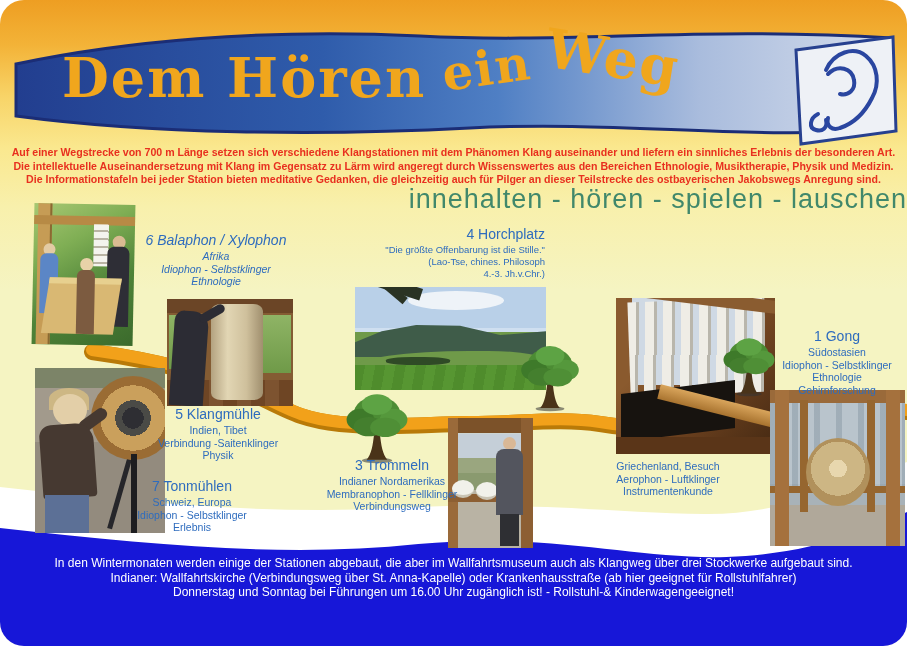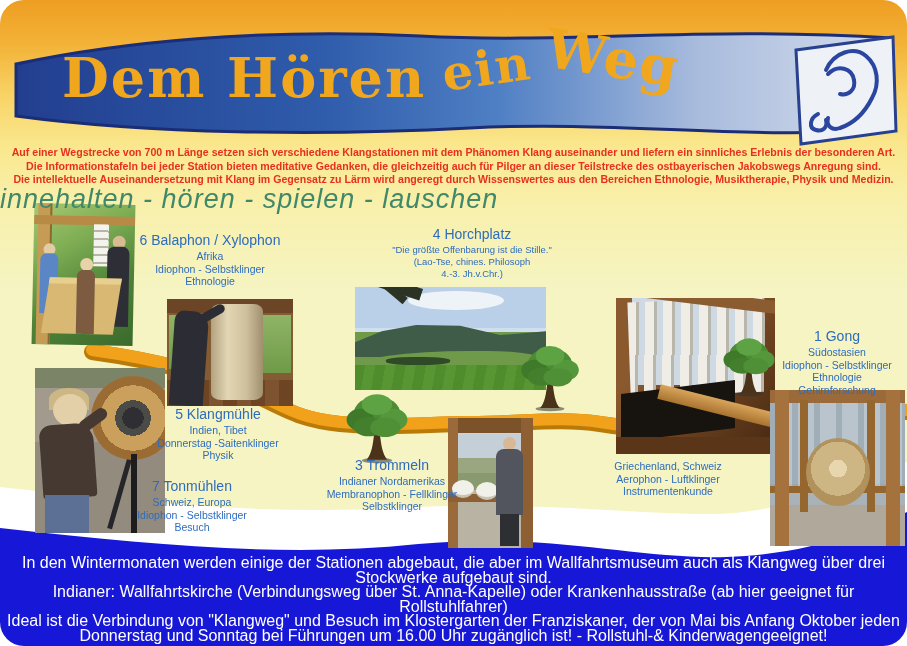--- a/index.html
+++ b/index.html
@@ -13,32 +13,32 @@
   .banner-svg{left:0;top:0;z-index:3;}
   .title{left:62px;top:46px;z-index:6;white-space:nowrap;color:#f0a61d;
     font-family:"DejaVu Serif",serif;font-weight:bold;font-size:54px;letter-spacing:2px;}
   .title .w{display:inline-block;}
   .title .w2{transform:translateY(-12px) rotate(-8deg);font-size:48px;margin-left:16px;}
   .title .w3{transform:translateY(-20px) rotate(9deg);margin-left:14px;}
   .ear-box{left:788px;top:34px;z-index:6;}
   
   .intro{left:0;top:146px;width:907px;z-index:6;text-align:center;color:#e8301f;
     font-size:10.6px;line-height:13.5px;font-weight:bold;}
-  .tagline{left:0;top:184px;width:907px;z-index:6;text-align:left;color:#41886b;
-    font-size:27px;letter-spacing:1px;font-style:italic;}
+  .tagline{left:0;top:184px;width:907px;z-index:6;text-align:right;color:#41886b;
+    font-size:27px;letter-spacing:1px;}
   
   .st{z-index:6;text-align:center;color:#2e6cbe;}
   .st .st-h{font-size:14px;line-height:16px;margin-bottom:2px;}
   .st .st-l{font-size:10.5px;line-height:12.5px;text-align:center;}
   .st .st-q{font-size:9.5px;line-height:12px;}
   
   .waves-svg{left:0;top:440px;z-index:2;}
   .path-svg{left:0;top:330px;z-index:1;}
   .footer{left:0;top:556px;width:907px;z-index:6;text-align:center;color:#ffffff;
-    font-size:16px;line-height:14.5px;}
+    font-size:12px;line-height:14.5px;}
   
   .tree{z-index:5;}
   
   .photo{position:absolute;overflow:hidden;z-index:4;}
   .photo div{position:absolute;}
   #ph-balaphon{left:33px;top:204px;width:101px;height:141px;transform:rotate(1.2deg);
     background:linear-gradient(150deg,#a8c873 0%,#7fae54 30%,#4e8338 62%,#3b6a2c 100%);}
   .pb-post{left:4px;top:0;width:12px;height:100%;background:#c69c55;border-right:2px solid #8a6a32;}
   .pb-beam{left:0;top:12px;width:100%;height:9px;background:#b78a45;}
   .pb-sign{left:60px;top:20px;width:15px;height:42px;background:repeating-linear-gradient(180deg,#f4f4ee 0 6px,#b9b4a4 6px 8px);}
@@ -140,22 +140,22 @@
     <polygon points="8,16 105,3 108,97 13,110" fill="#eef1f6" stroke="#27408f" stroke-width="3"></polygon>
     <g fill="none" stroke="#2a46a0" stroke-width="4" stroke-linecap="round">
       <path d="M38 36 C46 18 66 12 78 22 C90 32 92 50 84 64 C76 80 64 90 52 94 C44 97 38 92 40 84"></path>
       <path d="M40 40 C50 30 64 34 66 46 C68 56 60 62 52 60"></path>
       <path d="M30 80 C22 84 20 94 28 96 C34 98 40 94 38 86"></path>
     </g>
   </svg>
 
   <div class="abs intro">
     <div>Auf einer Wegstrecke von 700 m Länge setzen sich verschiedene Klangstationen mit dem Phänomen Klang auseinander und liefern ein sinnliches Erlebnis der besonderen Art.</div>
+    <div>Die intellektuelle Auseinandersetzung mit Klang im Gegensatz zu Lärm wird angeregt durch Wissenswertes aus den Bereichen Ethnologie, Musiktherapie, Physik und Medizin.</div>
     <div>Die Informationstafeln bei jeder Station bieten meditative Gedanken, die gleichzeitig auch für Pilger an dieser Teilstrecke des ostbayerischen Jakobswegs Anregung sind.</div>
-    <div>Die intellektuelle Auseinandersetzung mit Klang im Gegensatz zu Lärm wird angeregt durch Wissenswertes aus den Bereichen Ethnologie, Musiktherapie, Physik und Medizin.</div>
   </div>
 
   <div class="abs tagline">innehalten - hören - spielen - lauschen</div>
 
   <svg class="abs path-svg" width="907" height="130" viewBox="0 0 907 130">
     <path d="M92 22 C150 30 205 42 255 65 C290 82 302 90 340 94 C392 99 430 94 470 94 C520 94 560 88 600 94 C650 102 680 98 722 88 C762 78 805 74 907 82" fill="none" stroke="#b97a08" stroke-width="16" stroke-linecap="round"></path>
     <path d="M92 20 C150 28 205 40 255 63 C290 80 302 88 340 92 C392 97 430 92 470 92 C520 92 560 86 600 92 C650 100 680 96 722 86 C762 76 805 72 907 80" fill="none" stroke="#f2a11a" stroke-width="12" stroke-linecap="round"></path>
   </svg>
 
   <svg class="abs waves-svg" width="907" height="206" viewBox="0 0 206 206" preserveAspectRatio="none" style="width:907px;height:206px;">
@@ -255,69 +255,68 @@
     <div class="gg-trees"></div>
     <div class="gg-beam"></div>
     <div class="gg-post-m1"></div>
     <div class="gg-post-m2"></div>
     <div class="gg-rail"></div>
     <div class="gg-gong"></div>
     <div class="gg-post-l"></div>
     <div class="gg-post-r"></div>
   </div>
 
-  <div class="abs st" style="left:126px;top:232px;width:168px;">
+  <div class="abs st" style="left:132px;top:232px;width:168px;font-style:italic;">
     <div class="st-h">6 Balaphon / Xylophon</div>
     <div class="st-l">Afrika</div>
     <div class="st-l">Idiophon - Selbstklinger</div>
     <div class="st-l">Ethnologie</div>
   </div>
 
-  <div class="abs st" style="left:378px;top:226px;width:188px;">
+  <div class="abs st" style="left:357px;top:226px;width:188px;text-align:right;">
     <div class="st-h">4 Horchplatz</div>
     <div class="st-q">"Die größte Offenbarung ist die Stille."</div>
     <div class="st-q">(Lao-Tse, chines. Philosoph</div>
     <div class="st-q">4.-3. Jh.v.Chr.)</div>
   </div>
 
   <div class="abs st" style="left:772px;top:328px;width:130px;">
     <div class="st-h">1 Gong</div>
     <div class="st-l">Südostasien</div>
     <div class="st-l">Idiophon - Selbstklinger</div>
     <div class="st-l">Ethnologie</div>
     <div class="st-l">Gehirnforschung</div>
   </div>
 
   <div class="abs st" style="left:136px;top:406px;width:164px;">
     <div class="st-h">5 Klangmühle</div>
     <div class="st-l">Indien, Tibet</div>
-    <div class="st-l">Donnerstag -Saitenklinger</div>
+    <div class="st-l">Verbindung -Saitenklinger</div>
     <div class="st-l">Physik</div>
   </div>
 
   <div class="abs st" style="left:312px;top:457px;width:160px;">
     <div class="st-h">3 Trommeln</div>
     <div class="st-l">Indianer Nordamerikas</div>
     <div class="st-l">Membranophon - Fellklinger</div>
-    <div class="st-l">Selbstklinger</div>
+    <div class="st-l">Verbindungsweg</div>
   </div>
 
   <div class="abs st" style="left:120px;top:478px;width:144px;">
     <div class="st-h">7 Tonmühlen</div>
     <div class="st-l">Schweiz, Europa</div>
     <div class="st-l">Idiophon - Selbstklinger</div>
-    <div class="st-l">Besuch</div>
+    <div class="st-l">Erlebnis</div>
   </div>
 
   <div class="abs st" style="left:588px;top:460px;width:160px;">
-    <div class="st-l">Griechenland, Schweiz</div>
+    <div class="st-l">Griechenland, Besuch</div>
     <div class="st-l">Aerophon - Luftklinger</div>
     <div class="st-l">Instrumentenkunde</div>
   </div>
 
   <div class="abs footer">
     <div>In den Wintermonaten werden einige der Stationen abgebaut, die aber im Wallfahrtsmuseum auch als Klangweg über drei Stockwerke aufgebaut sind.</div>
     <div>Indianer: Wallfahrtskirche (Verbindungsweg über St. Anna-Kapelle) oder Krankenhausstraße (ab hier geeignet für Rollstuhlfahrer)</div>
-    <div>Ideal ist die Verbindung von "Klangweg" und Besuch im Klostergarten der Franziskaner, der von Mai bis Anfang Oktober jeden</div>
     <div>Donnerstag und Sonntag bei Führungen um 16.00 Uhr zugänglich ist! - Rollstuhl-&amp; Kinderwagengeeignet!</div>
   </div>
 
 </div>
 
 </body></html>

